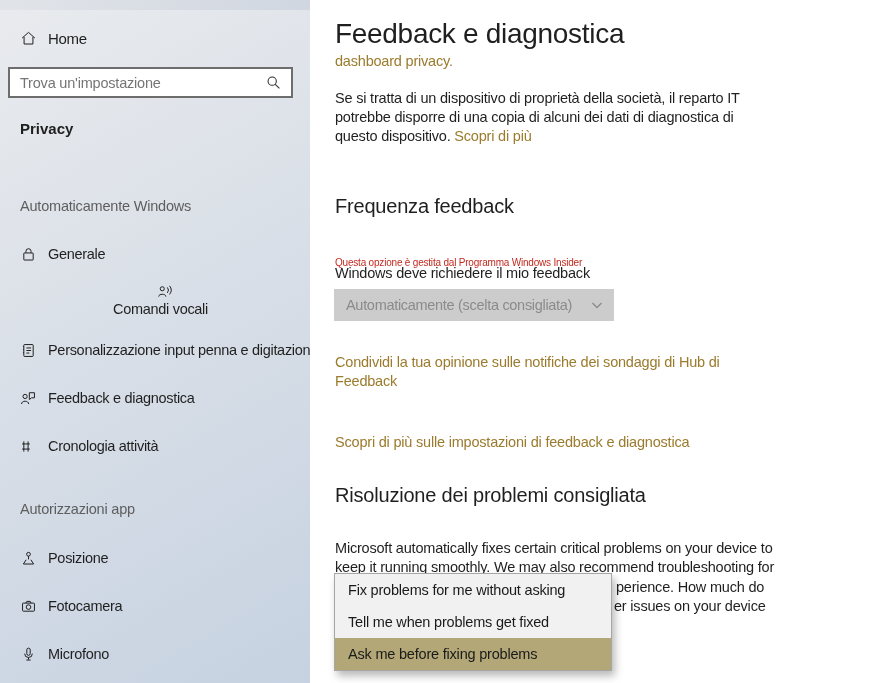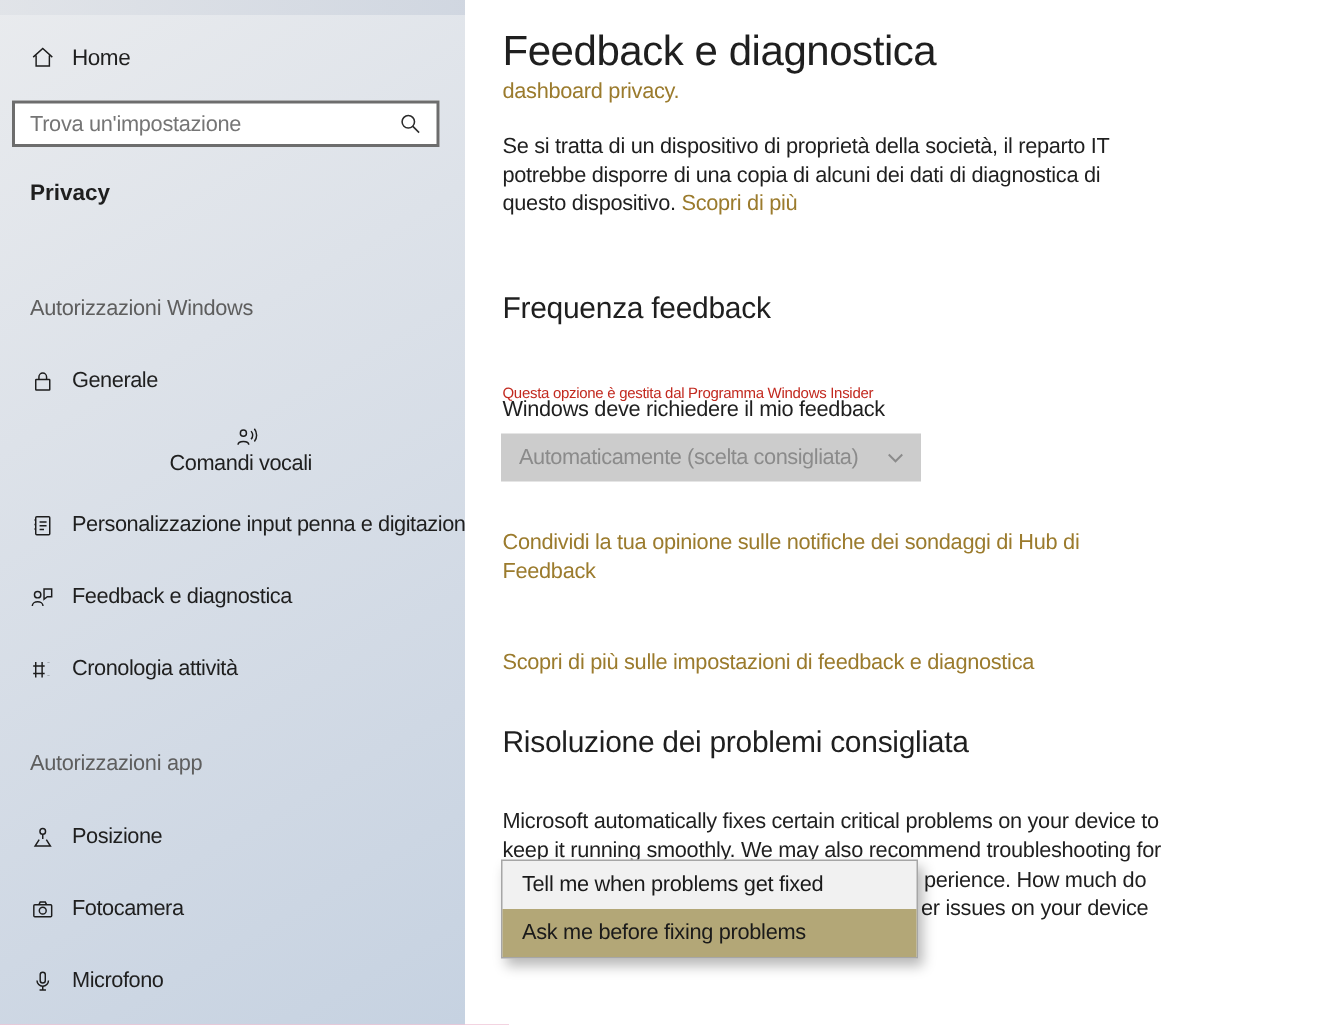--- a/index.html
+++ b/index.html
@@ -87,21 +87,21 @@
       <span class="sic">
         <svg class="glyph" viewBox="0 0 20 20" style="stroke:#2b2b2b;">
             <circle cx="8" cy="8" r="4.6"></circle>
             <path d="M11.4 11.4 L16 16"></path>
           </svg>
       </span>
     </div>
 
     <div class="privacy-label">Privacy</div>
 
-    <div class="side-section" style="top:198px;">Autorizzazioni Windows</div>
+    <div class="side-section" style="top:198px;">Automaticamente Windows</div>
 
     <div class="side-row" style="top:236px;">
       <span class="ic">
         <svg class="glyph" viewBox="0 0 20 20">
             <rect x="4.5" y="8.2" width="11" height="8.3" rx="0.5"></rect>
             <path d="M7 8 V6.2 a3 3 0 0 1 6 0 V8"></path>
           </svg>
       </span>
       <span class="lbl">Generale</span>
     </div>
@@ -222,18 +222,19 @@
     <div class="link-block gold" style="top:433px;">Scopri di più sulle impostazioni di feedback e diagnostica</div>
 
     <div class="sec-title" style="top:484px;text-align:right;">Risoluzione dei problemi consigliata</div>
 
     <div class="frag" style="left:25px; top:540px;">Microsoft automatically fixes certain critical problems on your device to</div>
     <div class="frag" style="left:25px; top:559px;">keep it running smoothly. We may also recommend troubleshooting for</div>
     <div class="frag" style="left:306px; top:579px;">perience. How much do</div>
     <div class="frag" style="left:304px; top:598px;">er issues on your device</div>
 
     <div class="menu">
+      <div class="menu-item">Fix problems for me without asking</div>
       <div class="menu-item">Tell me when problems get fixed</div>
       <div class="menu-item selected">Ask me before fixing problems</div>
     </div>
 
   </div>
 </div>
 
 </body></html>

